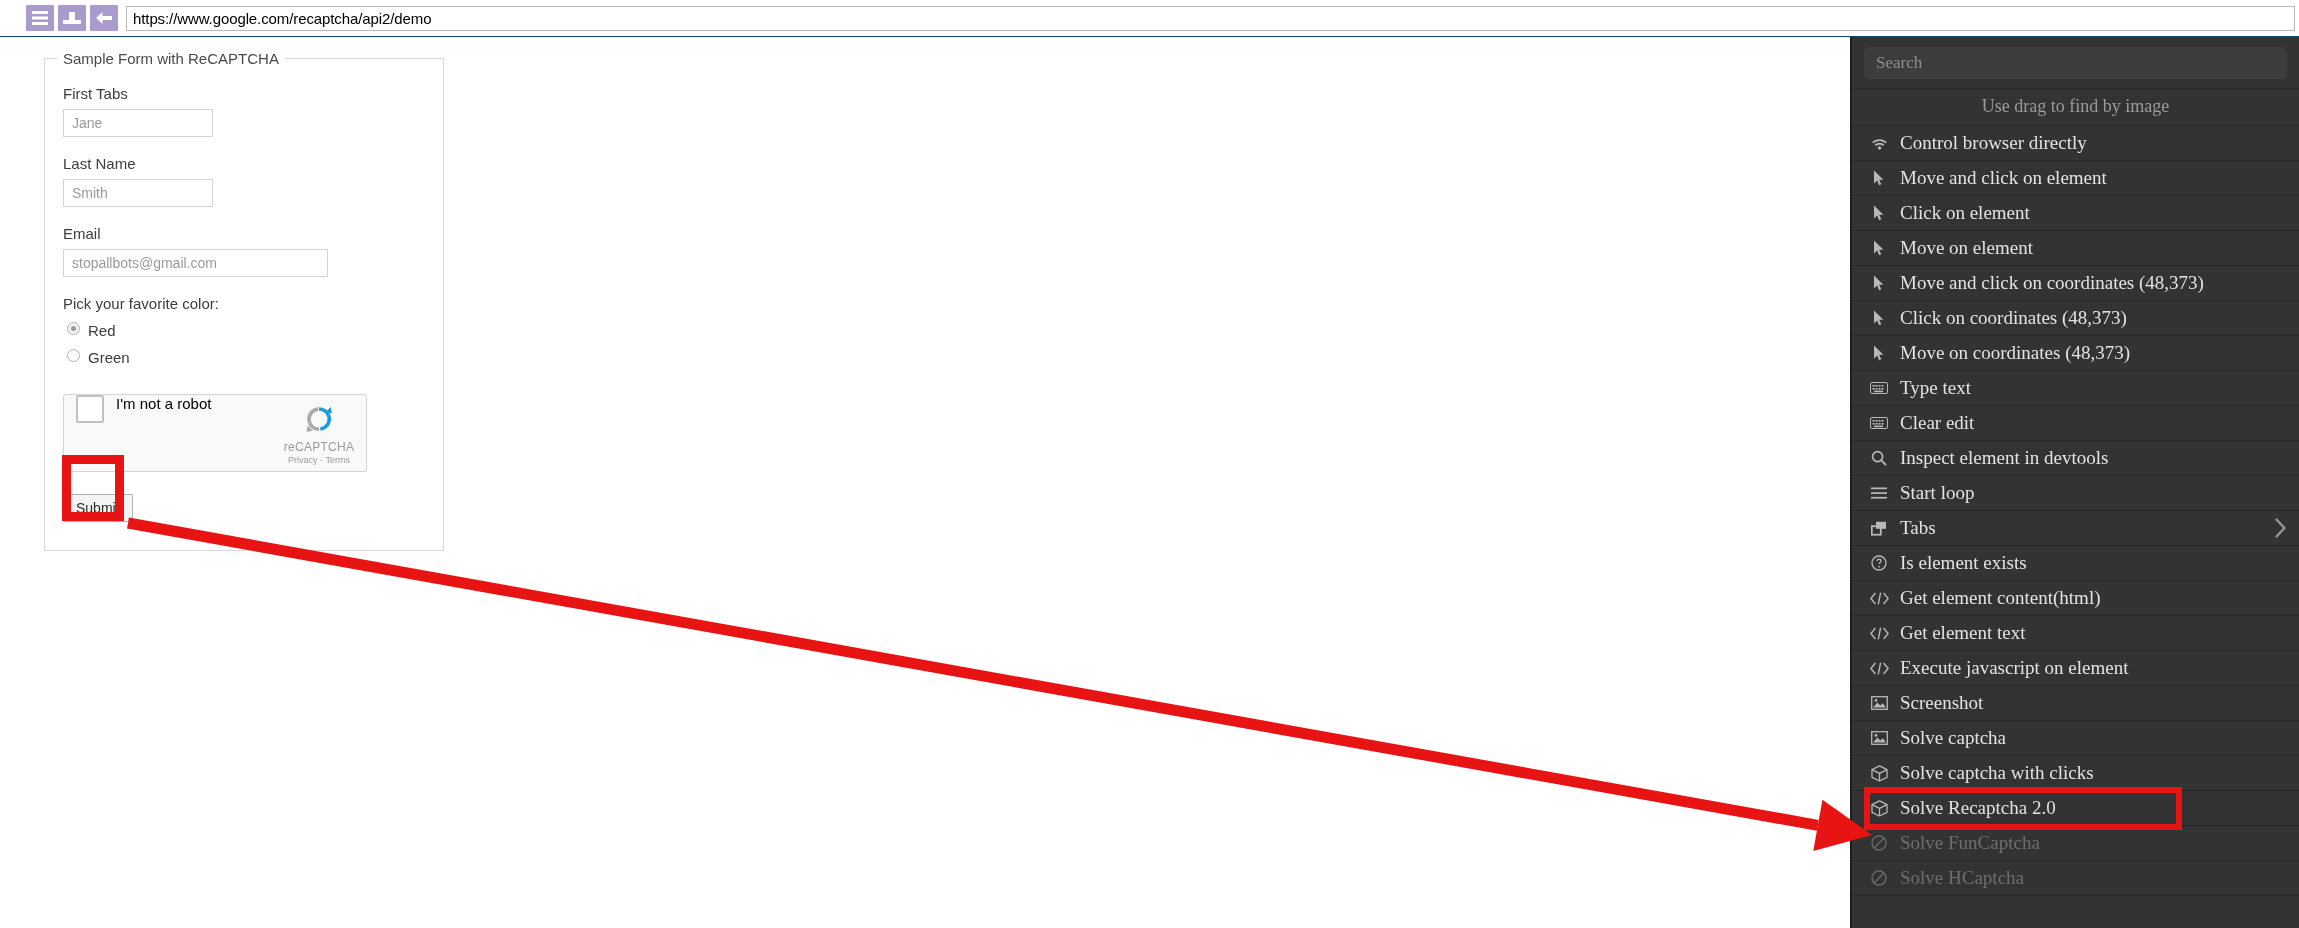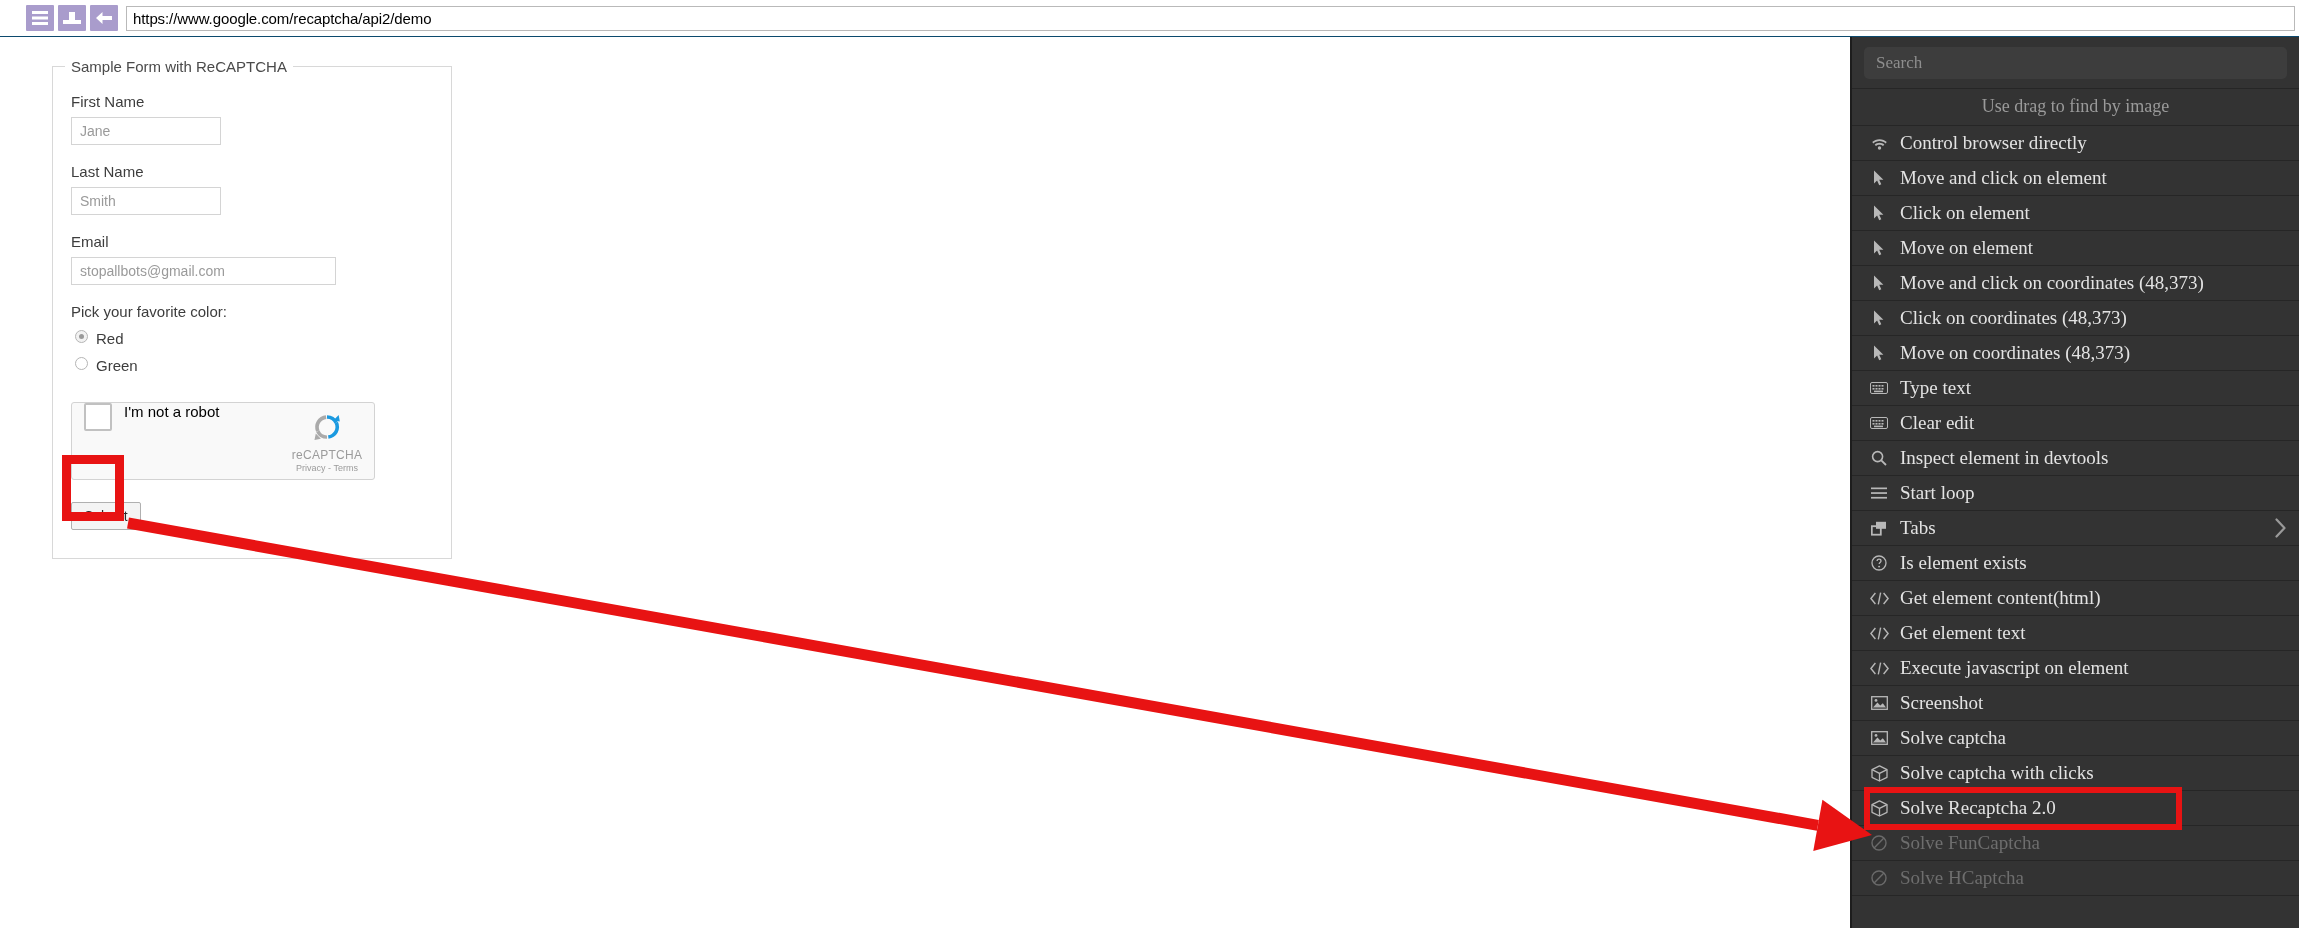--- a/index.html
+++ b/index.html
@@ -68,21 +68,21 @@
   }
 
   #sample-form {
     position: absolute;
     left: 44px;
     top: 13px;
     width: 400px;
     border: 1px solid #d8d8d8;
     box-sizing: border-box;
     padding: 0 0 28px 0;
-    margin: 8px;
+    margin: 0;
     background: #ffffff;
   }
   #sample-form legend {
     font-size: 15px;
     color: #4a4a4a;
     padding: 0 6px;
     margin-left: 12px;
     font-family: "Liberation Sans", sans-serif;
   }
   .field-label {
@@ -322,21 +322,21 @@
       </svg>
   </div>
   <div id="url-bar">https://www.google.com/recaptcha/api2/demo</div>
 </div>
 
 <div id="page">
 
   <fieldset id="sample-form">
     <legend>Sample Form with ReCAPTCHA</legend>
 
-    <div class="field-label">First Name</div>
+    <div class="field-label">First Tabs</div>
     <input class="text-input" type="text" placeholder="Jane" style="">
 
     <div class="field-label">Last Name</div>
     <input class="text-input" type="text" placeholder="Smith" style="">
 
     <div class="field-label">Email</div>
     <input class="text-input" type="text" style="width: 265px;" placeholder="stopallbots@gmail.com">
 
     <div class="field-label">Pick your favorite color:</div>
 

